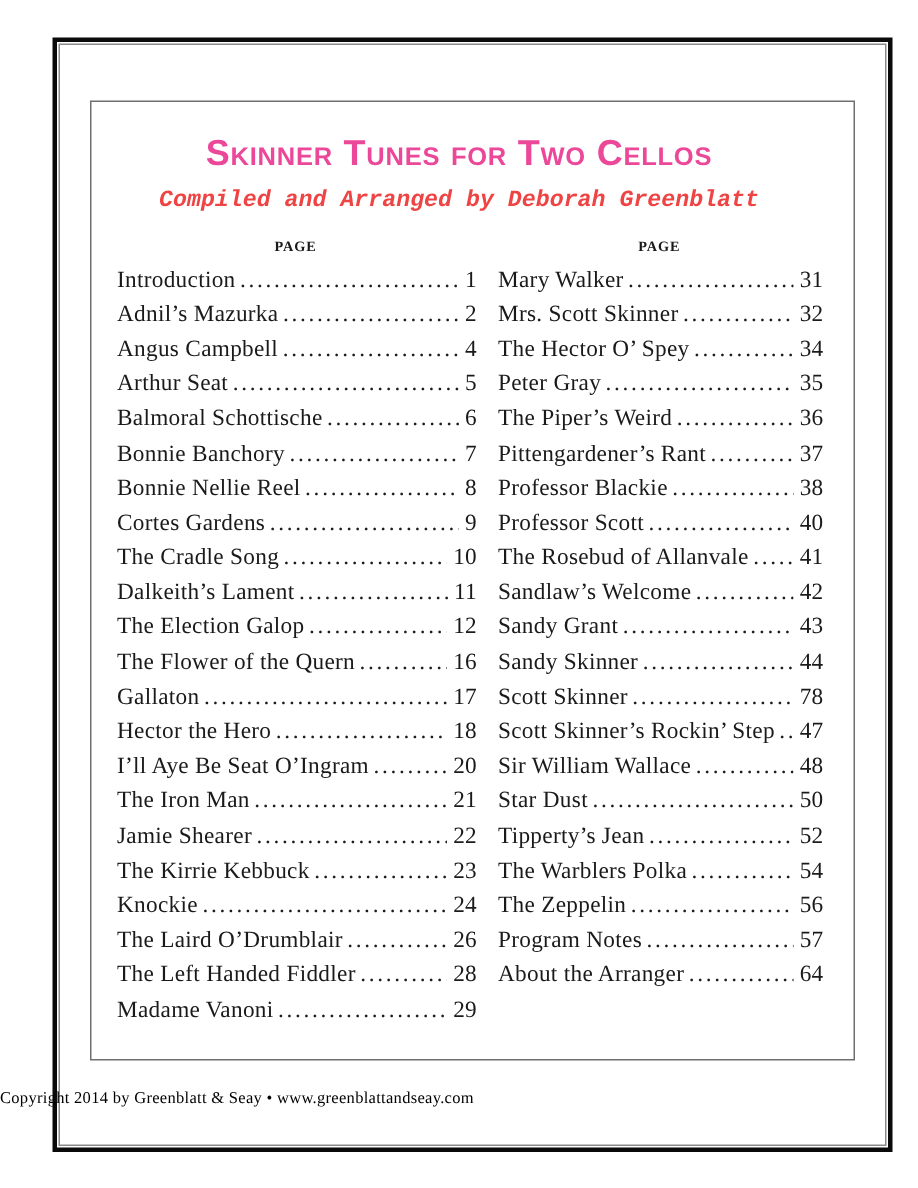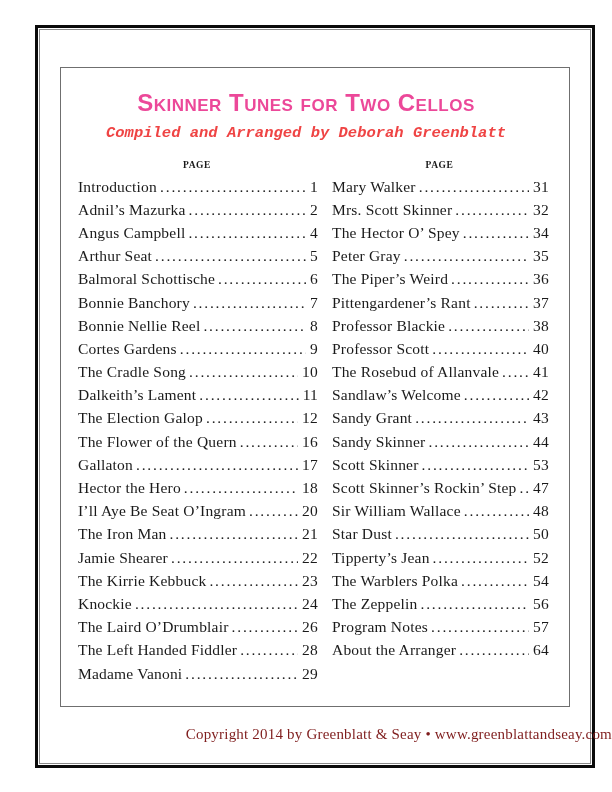--- a/index.html
+++ b/index.html
@@ -97,24 +97,24 @@
     content: "..........................................................................................";
     letter-spacing: 1.8px;
     color: #1c1c1c;
   }
   .row .n { flex: 0 0 auto; padding-left: 4px; text-align: right; }
 
   
   .footer {
     position: absolute;
     left: 0; right: 0; top: 726px;
-    text-align: right;
-    font-size: 15px;
+    text-align: left;
+    font-size: 11px;
     letter-spacing: 0.2px;
-    color: #7f1d1d;
+    color: #000000;
   }
 </style>
 </head>
 <body>
 
 <div class="outer-frame">
   <div class="inner-rule"></div>
 </div>
 
 <div class="content-box"></div>
@@ -297,21 +297,21 @@
           <span class="n">43</span>
         </div>
         <div class="row">
           <span class="t">Sandy Skinner</span>
           <span class="dots"></span>
           <span class="n">44</span>
         </div>
         <div class="row">
           <span class="t">Scott Skinner</span>
           <span class="dots"></span>
-          <span class="n">53</span>
+          <span class="n">78</span>
         </div>
         <div class="row">
           <span class="t">Scott Skinner’s Rockin’ Step</span>
           <span class="dots"></span>
           <span class="n">47</span>
         </div>
         <div class="row">
           <span class="t">Sir William Wallace</span>
           <span class="dots"></span>
           <span class="n">48</span>

